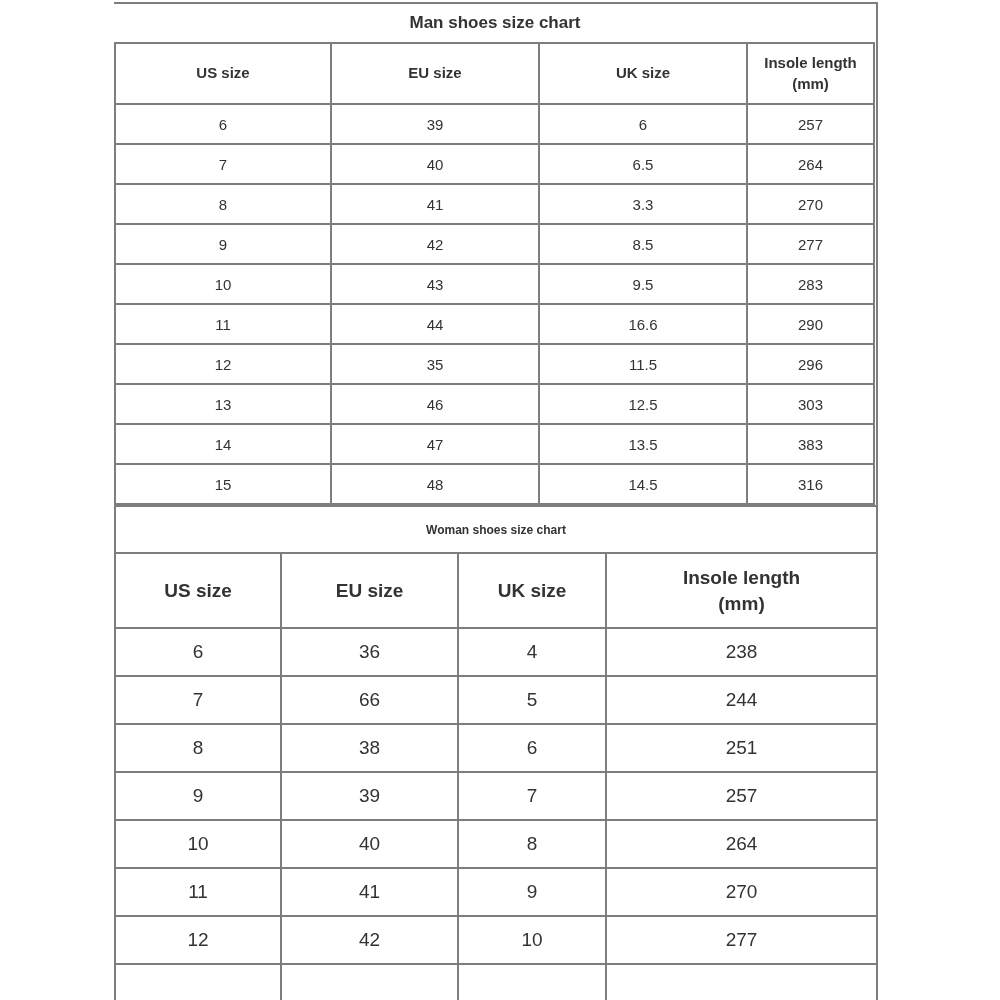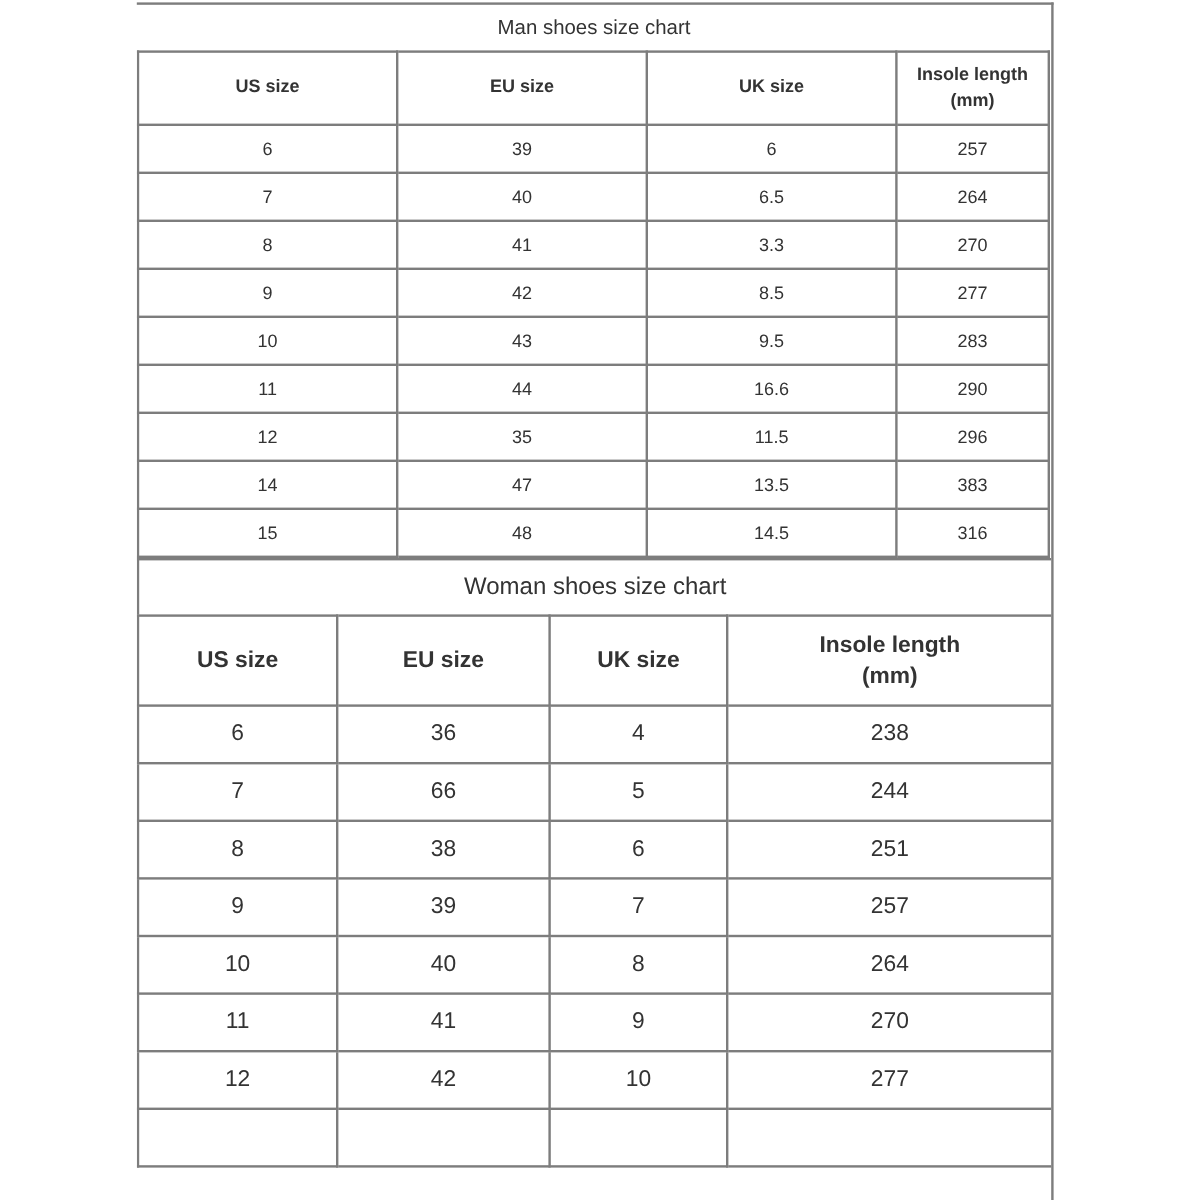--- a/index.html
+++ b/index.html
@@ -27,30 +27,30 @@
     width: 764px;
     height: 998px;
     border-top: 2px solid var(--border);
     border-right: 2px solid var(--border);
     overflow: hidden;
   }
   .chart-title {
     display: flex;
     align-items: center;
     justify-content: center;
-    font-weight: normal;
+    font-weight: bold;
     text-align: center;
   }
   .man-title {
     height: 38px;
     font-size: 17px;
   }
   .woman-title {
     height: 47px;
-    font-size: 20px;
+    font-size: 12px;
     border-top: 2px solid var(--border);
     border-left: 2px solid var(--border);
   }
   table {
     border-collapse: collapse;
     table-layout: fixed;
   }
   th, td {
     border: 2px solid var(--border);
     text-align: center;
@@ -136,20 +136,26 @@
           <td>16.6</td>
           <td>290</td>
         </tr>
         <tr>
           <td>12</td>
           <td>35</td>
           <td>11.5</td>
           <td>296</td>
         </tr>
         <tr>
+          <td>13</td>
+          <td>46</td>
+          <td>12.5</td>
+          <td>303</td>
+        </tr>
+        <tr>
           <td>14</td>
           <td>47</td>
           <td>13.5</td>
           <td>383</td>
         </tr>
         <tr>
           <td>15</td>
           <td>48</td>
           <td>14.5</td>
           <td>316</td>

